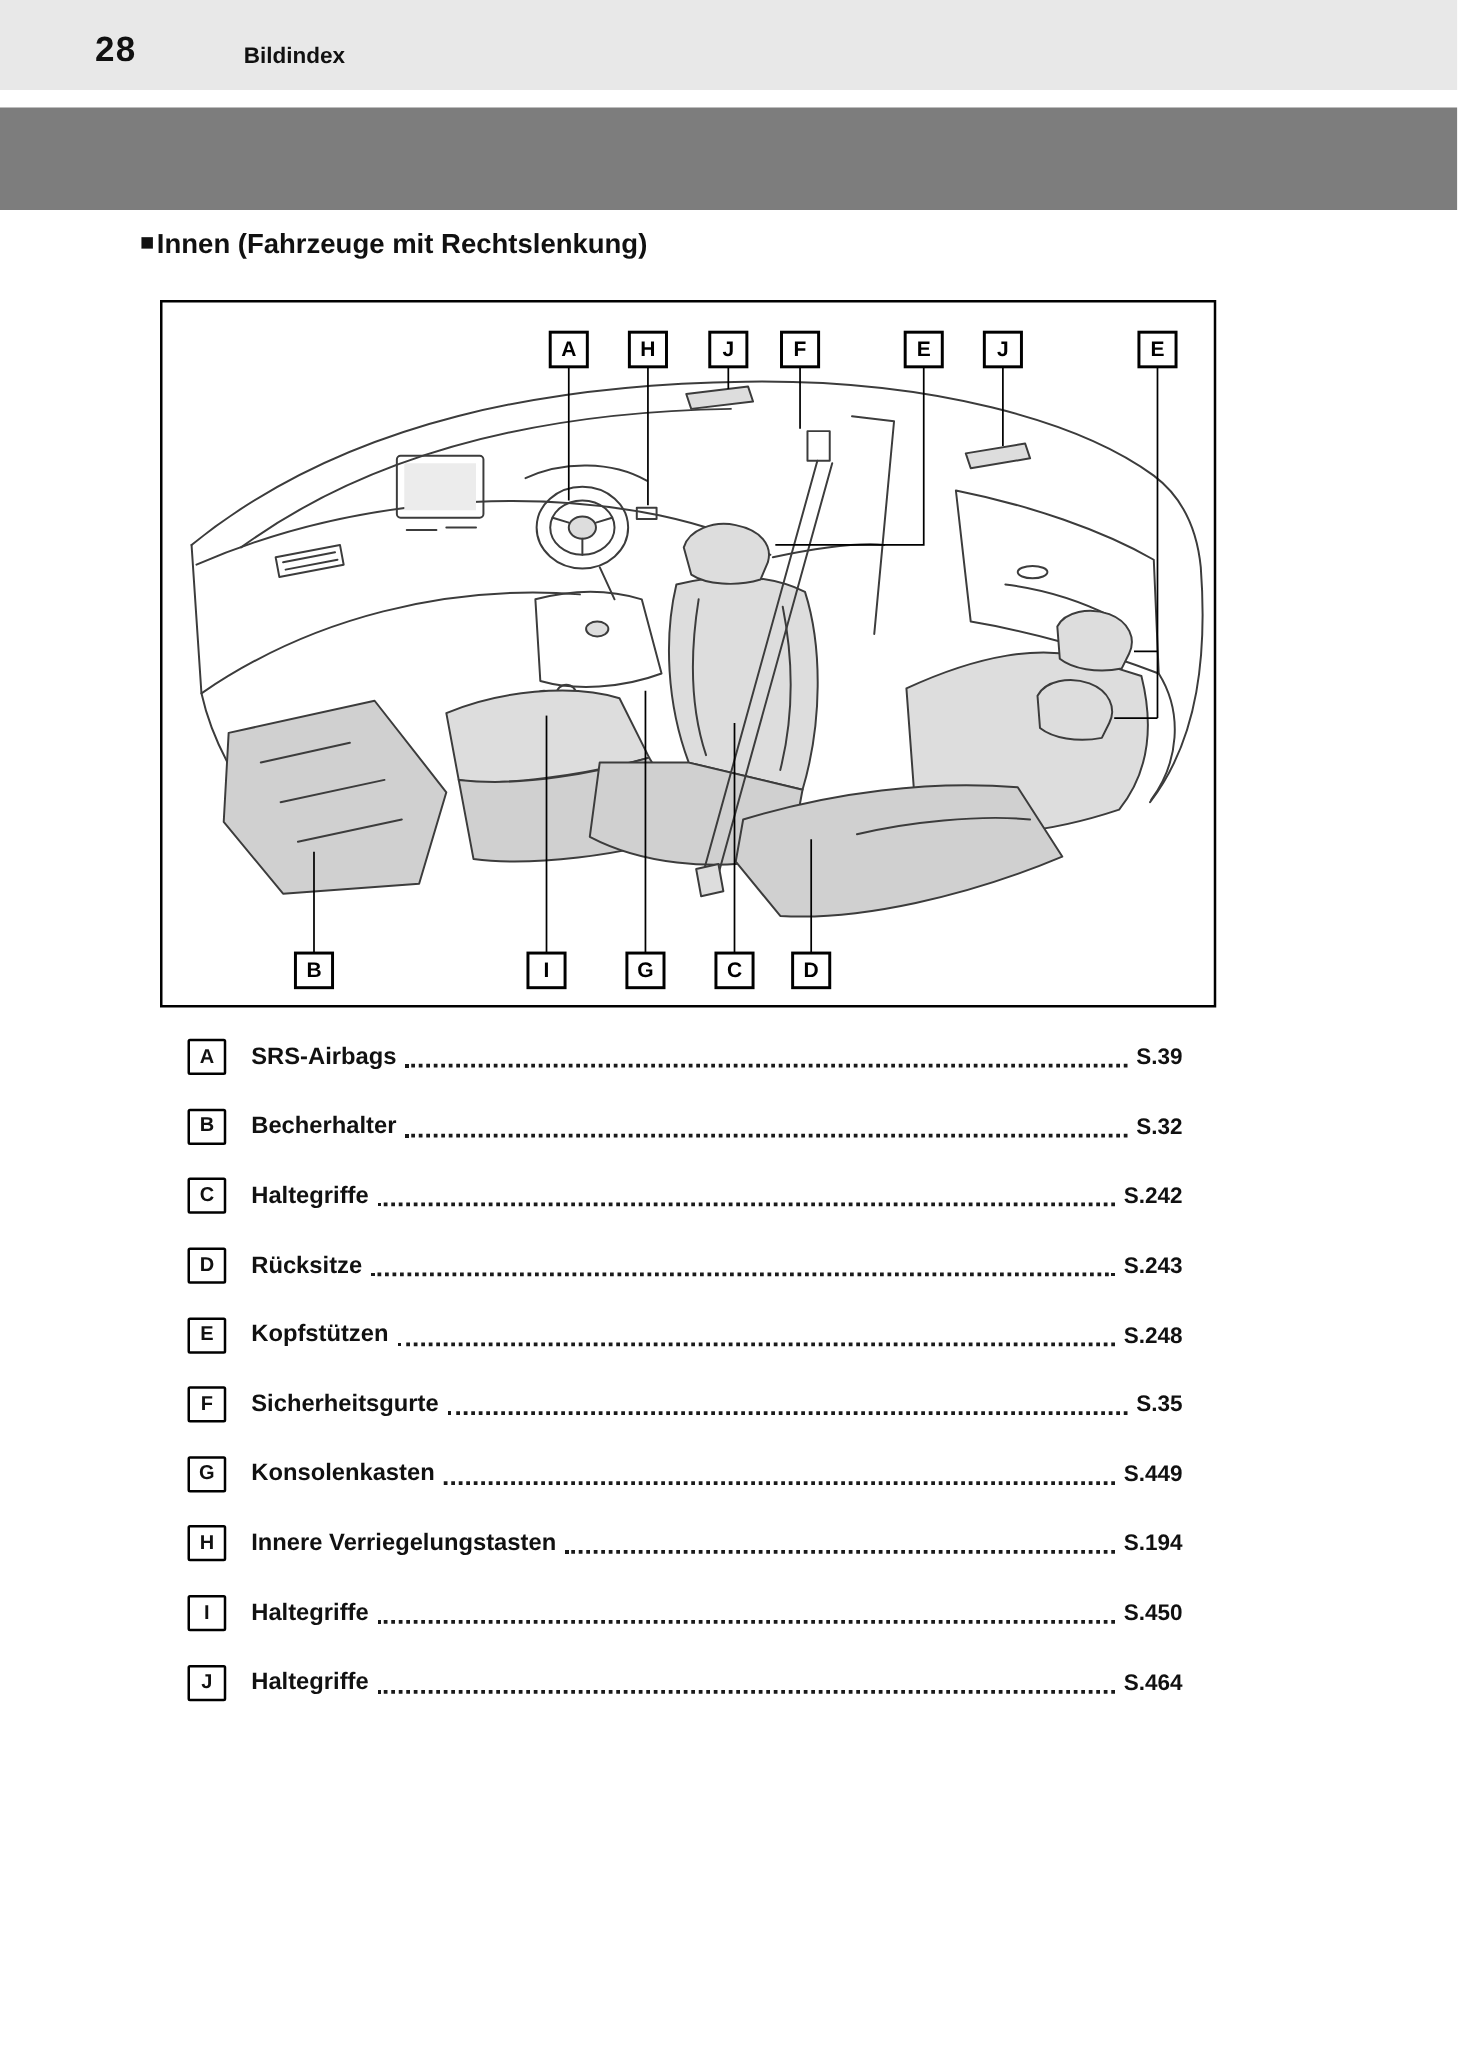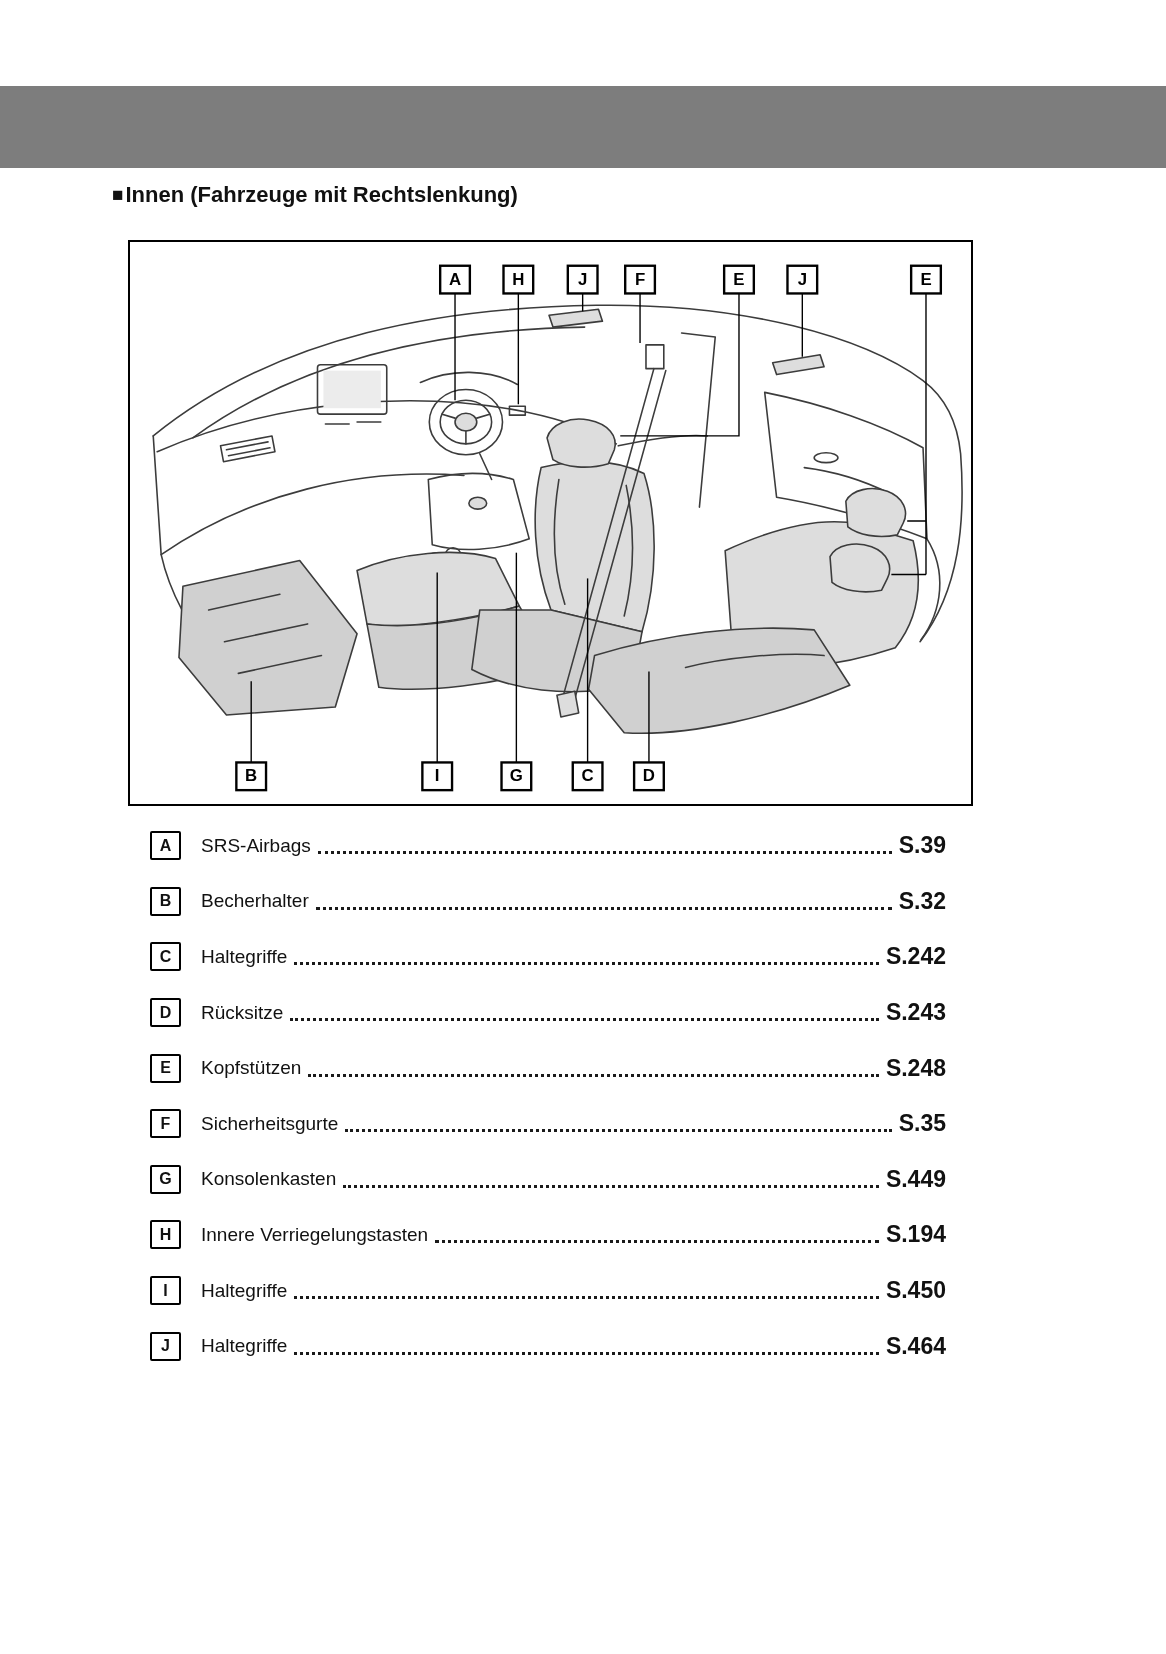--- a/index.html
+++ b/index.html
@@ -41,31 +41,35 @@
     position:absolute; left:150px; top:818px; width:796px;
   }
   .index-row {
     display:flex; align-items:center; height:55.6px;
   }
   .letter-box {
     width:27px; height:25px; border:2px solid #000; border-radius:2px;
     display:flex; align-items:center; justify-content:center;
     font-size:16px; font-weight:700; flex:0 0 auto; margin-right:20px; background:#fff;
   }
-  .item-label { font-size:19px; font-weight:400; white-space:nowrap; }
+  .item-label { font-size:19px; font-weight:700; white-space:nowrap; }
   .dot-leader {
     flex:1; height:0; border-bottom:3px dotted #1a1a1a; margin:0 7px; transform:translateY(7px);
   }
-  .item-page { font-size:23px; font-weight:700; white-space:nowrap; }
+  .item-page { font-size:18px; font-weight:700; white-space:nowrap; }
 </style>
 </head>
 <body>
 
 <div class="page">
 
+  <div class="top-strip">
+    <div class="page-number">28</div>
+    <div class="header-title">Bildindex</div>
+  </div>
 
   <div class="banner"></div>
 
   <div class="section-title">
     <span class="marker">■</span>
     <span>Innen (Fahrzeuge mit Rechtslenkung)</span>
   </div>
 
   <div class="figure-box">
     <svg viewBox="0 0 847 568">

